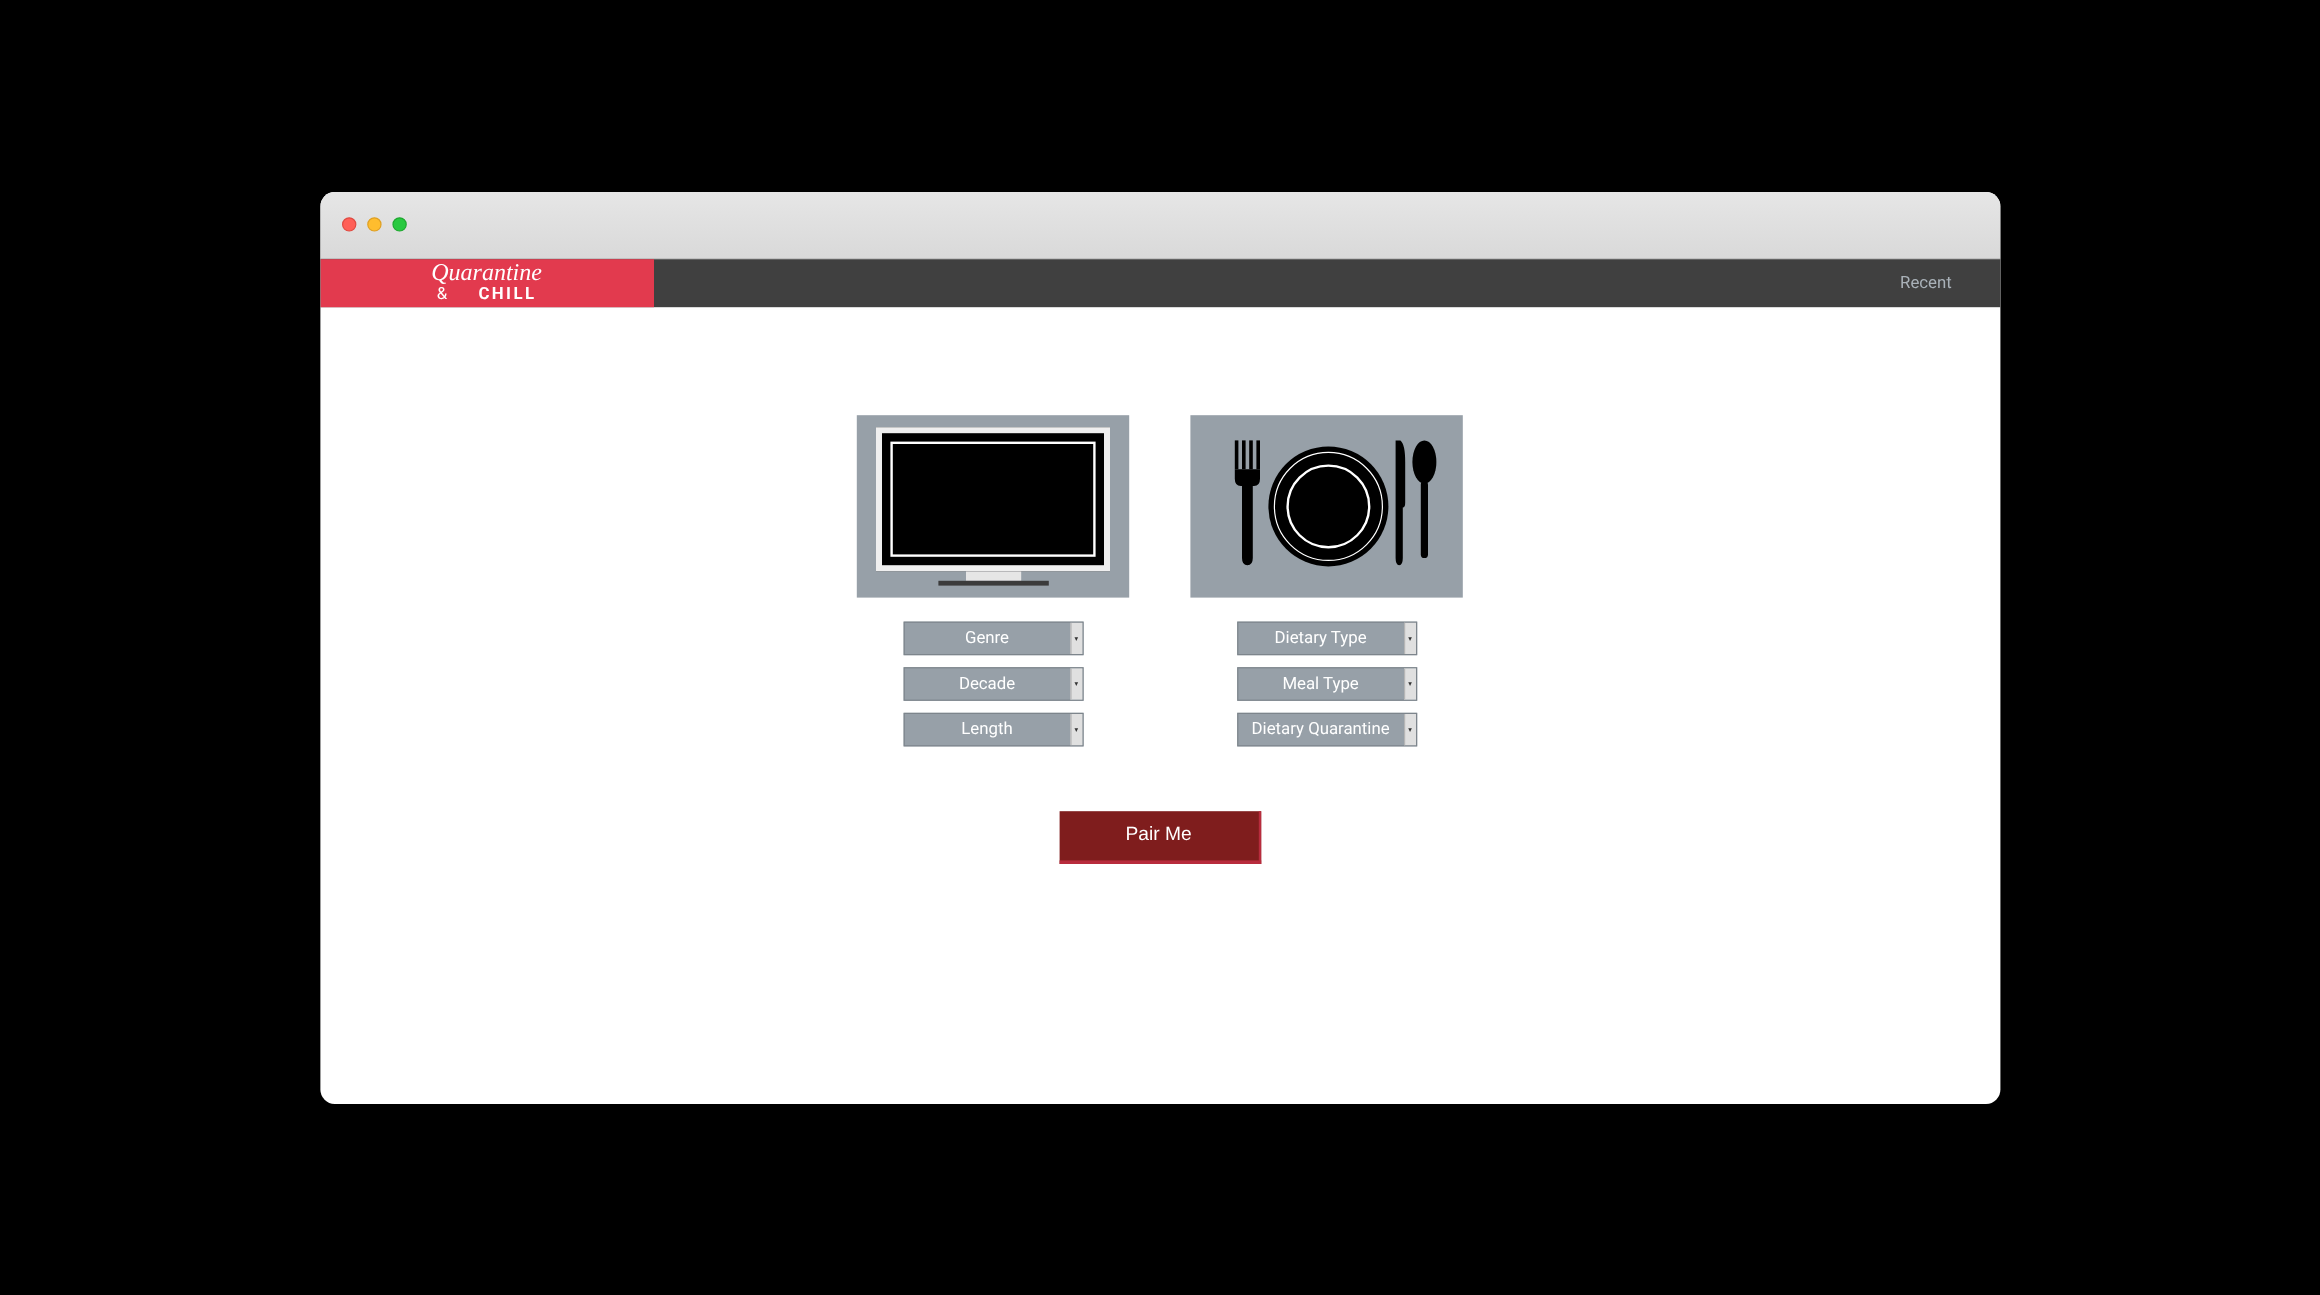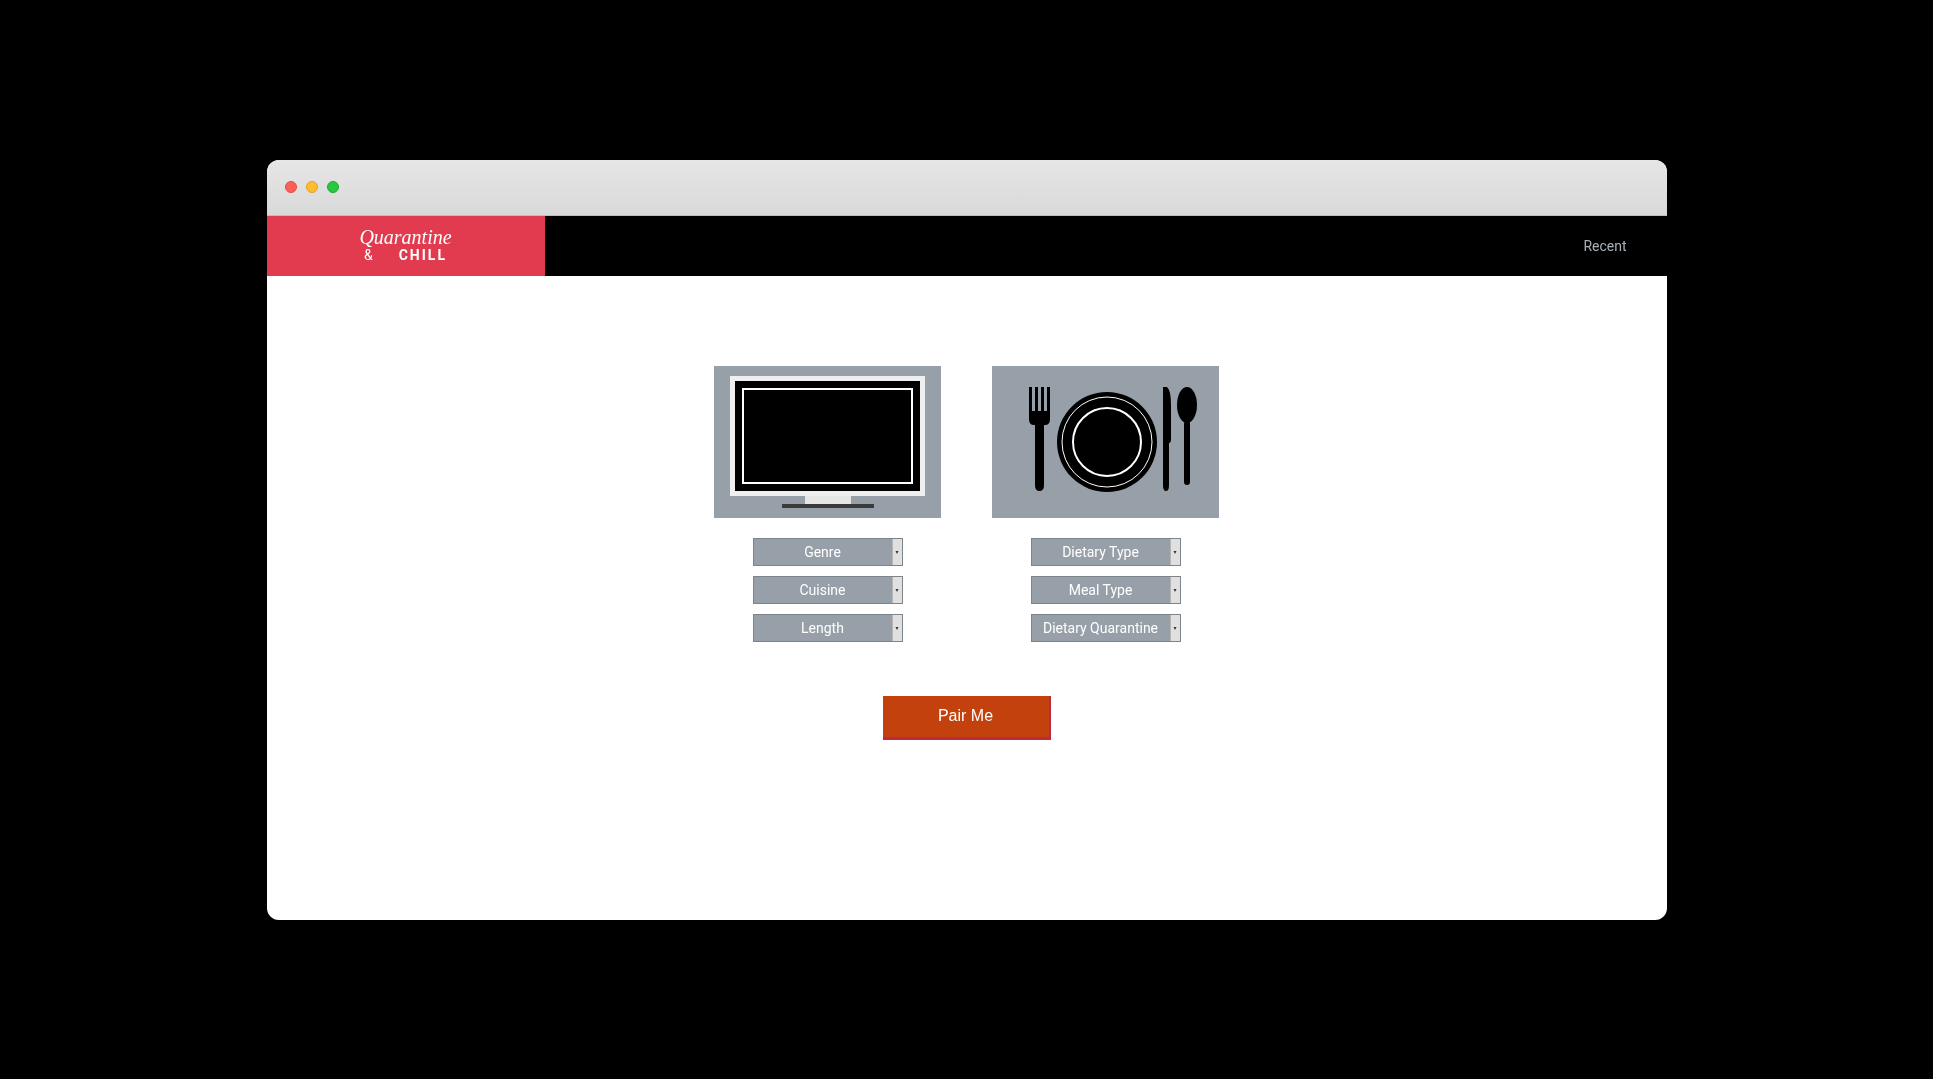--- a/index.html
+++ b/index.html
@@ -33,24 +33,24 @@
     width: 12px;
     height: 12px;
     border-radius: 50%;
     margin-right: 9px;
   }
   .tl-red { background: #ff5f57; border: 1px solid #e04b42; }
   .tl-yellow { background: #ffbd2e; border: 1px solid #dfa023; }
   .tl-green { background: #28c940; border: 1px solid #1fa930; }
 
   .navbar {
-    height: 60px;
+    height: 40px;
     display: flex;
     align-items: stretch;
-    background: #000000;
+    background: #404040;
     color: #fff;
   }
   .logo-cell {
     width: 278px;
     background: #e23a4e;
     display: flex;
     flex-direction: column;
     align-items: center;
     justify-content: center;
     color: #fff;
@@ -148,21 +148,21 @@
     align-items: center;
     justify-content: center;
     font-size: 6px;
     color: #333;
   }
 
   .pair-btn {
     margin-top: 54px;
     width: 168px;
     height: 44px;
-    background: #c2410c;
+    background: #7f1d1d;
     color: #fff;
     border: none;
     border-bottom: 3px solid #b82c3d;
     border-right: 2px solid #b82c3d;
     font-size: 16px;
     cursor: pointer;
   }
 </style>
 </head>
 <body>
@@ -196,21 +196,21 @@
               </div>
             <div class="tv-stand-neck"></div>
             <div class="tv-stand-base"></div>
           </div>
         </div>
         <div class="sel">
           <span class="sel-label">Genre</span>
           <span class="sel-btn">▾</span>
         </div>
         <div class="sel">
-          <span class="sel-label">Cuisine</span>
+          <span class="sel-label">Decade</span>
           <span class="sel-btn">▾</span>
         </div>
         <div class="sel">
           <span class="sel-label">Length</span>
           <span class="sel-btn">▾</span>
         </div>
       </div>
 
       <div class="pair-col">
         <div class="tile">

